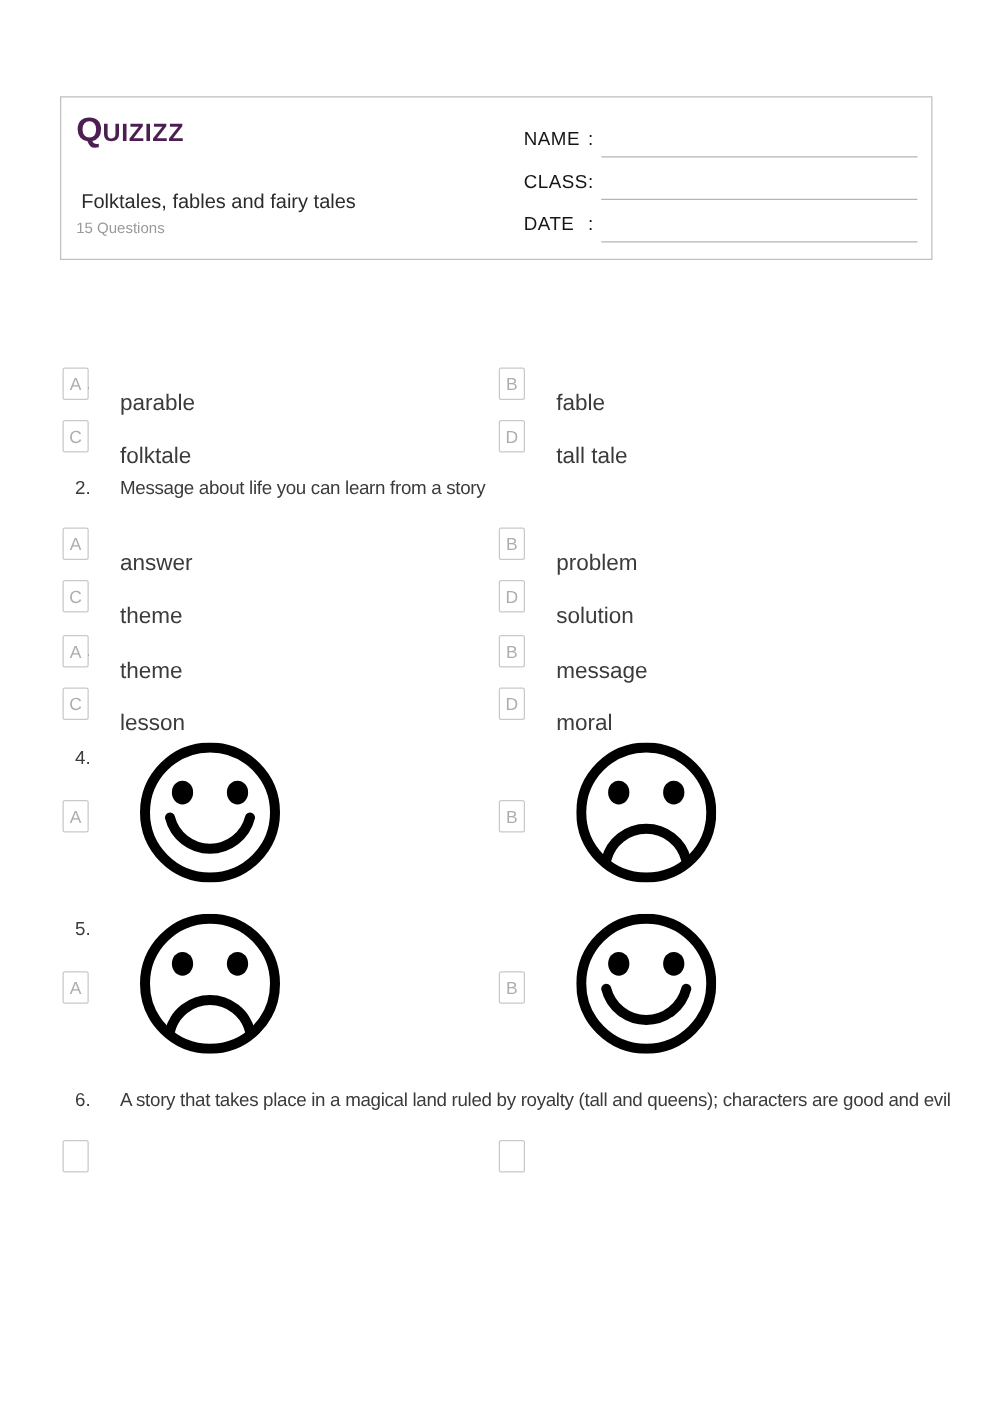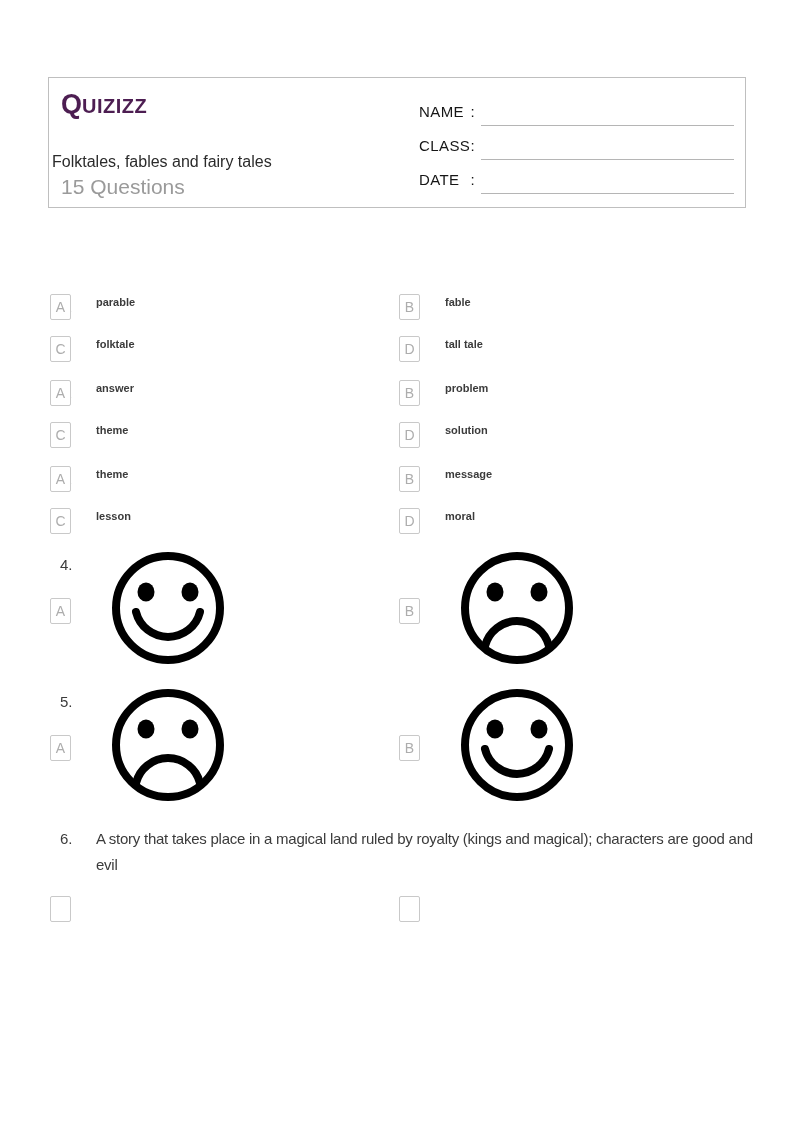--- a/index.html
+++ b/index.html
@@ -8,22 +8,22 @@
     font-family:"Liberation Sans",sans-serif;overflow:hidden;color:#3b3b3b;margin-top:32px;
   }
   
   .header-box{
     position:absolute;left:48px;top:45px;width:698px;height:131px;
     border:1px solid #bfbfbf;box-sizing:border-box;background:#fff;
   }
   .logo{position:absolute;left:12px;top:11px;color:#4d1e52;font-weight:bold;white-space:nowrap;}
   .logo-q{font-size:27px;letter-spacing:0px;}
   .logo-rest{font-size:20px;text-transform:uppercase;letter-spacing:0.5px;}
-  .ws-title{position:absolute;left:3px;top:75px;font-size:16px;color:#2b2b2b;text-align:center;}
-  .ws-subtitle{position:absolute;left:12px;top:97px;font-size:21px;color:#9a9a9a;}
+  .ws-title{position:absolute;left:16px;top:75px;font-size:16px;color:#2b2b2b;text-align:center;}
+  .ws-subtitle{position:absolute;left:12px;top:97px;font-size:12px;color:#9a9a9a;}
   .field-row{position:absolute;left:370px;width:315px;height:21px;}
   .f-label{position:absolute;left:0;top:0;width:56px;display:flex;justify-content:space-between;
            font-size:15px;color:#161616;letter-spacing:0.4px;align-items:flex-end;}
   .f-line{position:absolute;left:62px;right:0;bottom:-2px;border-bottom:1px solid #b5b5b5;height:0;}
   .row-name{top:25px}.row-class{top:59px}.row-date{top:93px}
   
   .questions{position:absolute;left:0;top:244px;right:0;}
   .q-block{margin-bottom:12px;}
   .q-textrow{position:relative;margin-bottom:18px;}
   .q-num{position:absolute;left:60px;top:0;font-size:15px;line-height:26px;color:#3b3b3b;}
@@ -32,21 +32,21 @@
   .opt-row{position:relative;height:26px;margin-bottom:16px;}
   .face-row{position:relative;height:112px;margin-top:17px;margin-bottom:25px;}
   .opt{position:absolute;top:0;height:100%;}
   .c0{left:50px;} .c1{left:399px;}
   .letter-box{
     position:absolute;left:0;top:0;width:21px;height:26px;box-sizing:border-box;
     border:1px solid #c9c9c9;border-radius:2px;text-align:center;line-height:24px;
     font-size:14px;color:#adadad;background:#fff;
   }
   .face-row .letter-box{top:46px;}
-  .opt-label{position:absolute;left:46px;top:2px;font-size:11px;color:#3b3b3b;white-space:nowrap;font-weight:bold;}
+  .opt-label{position:absolute;left:46px;top:18px;font-size:18px;color:#3b3b3b;white-space:nowrap;}
   .face-svg{position:absolute;left:62px;top:0;width:112px;height:112px;}
 </style>
 </head>
 <body>
 
 <div class="sheet">
 
   <div class="header-box">
     <div class="logo" style="color: rgb(77, 30, 82);">
       <span class="logo-q">Q</span><span class="logo-rest">uizizz</span>
@@ -100,20 +100,21 @@
           <div class="opt c1">
             <div class="letter-box">D</div>
             <div class="opt-label">tall tale</div>
           </div>
         </div>
       </div>
 
   <div class="q-block">
     <div class="q-textrow">
       <div class="q-num">2.</div>
+      <div class="q-text">Message about life you can learn from a story</div>
     </div>
   <div class="opt-row">
           <div class="opt c0">
             <div class="letter-box">A</div>
             <div class="opt-label">answer</div>
           </div>
           <div class="opt c1">
             <div class="letter-box">B</div>
             <div class="opt-label">problem</div>
           </div>
@@ -204,21 +205,21 @@
               <ellipse cx="78" cy="40" rx="8.5" ry="9.5" fill="#000"></ellipse>
               <path d="M24 60 A33 33 0 0 0 88 60" fill="none" stroke="#000" stroke-width="8" stroke-linecap="round"></path>
             </svg>
           </div>
         </div>
       </div>
 
   <div class="q-block">
     <div class="q-textrow">
       <div class="q-num">6.</div>
-      <div class="q-text">A story that takes place in a magical land ruled by royalty (kings and magical); characters are good and evil</div>
+      <div class="q-text">A story that takes place in a magical land ruled by royalty (tall and queens); characters are good and evil</div>
     </div>
   <div class="opt-row">
           <div class="opt c0">
             <div class="letter-box"></div>
             <div class="opt-label"></div>
           </div>
           <div class="opt c1">
             <div class="letter-box"></div>
             <div class="opt-label"></div>
           </div>

